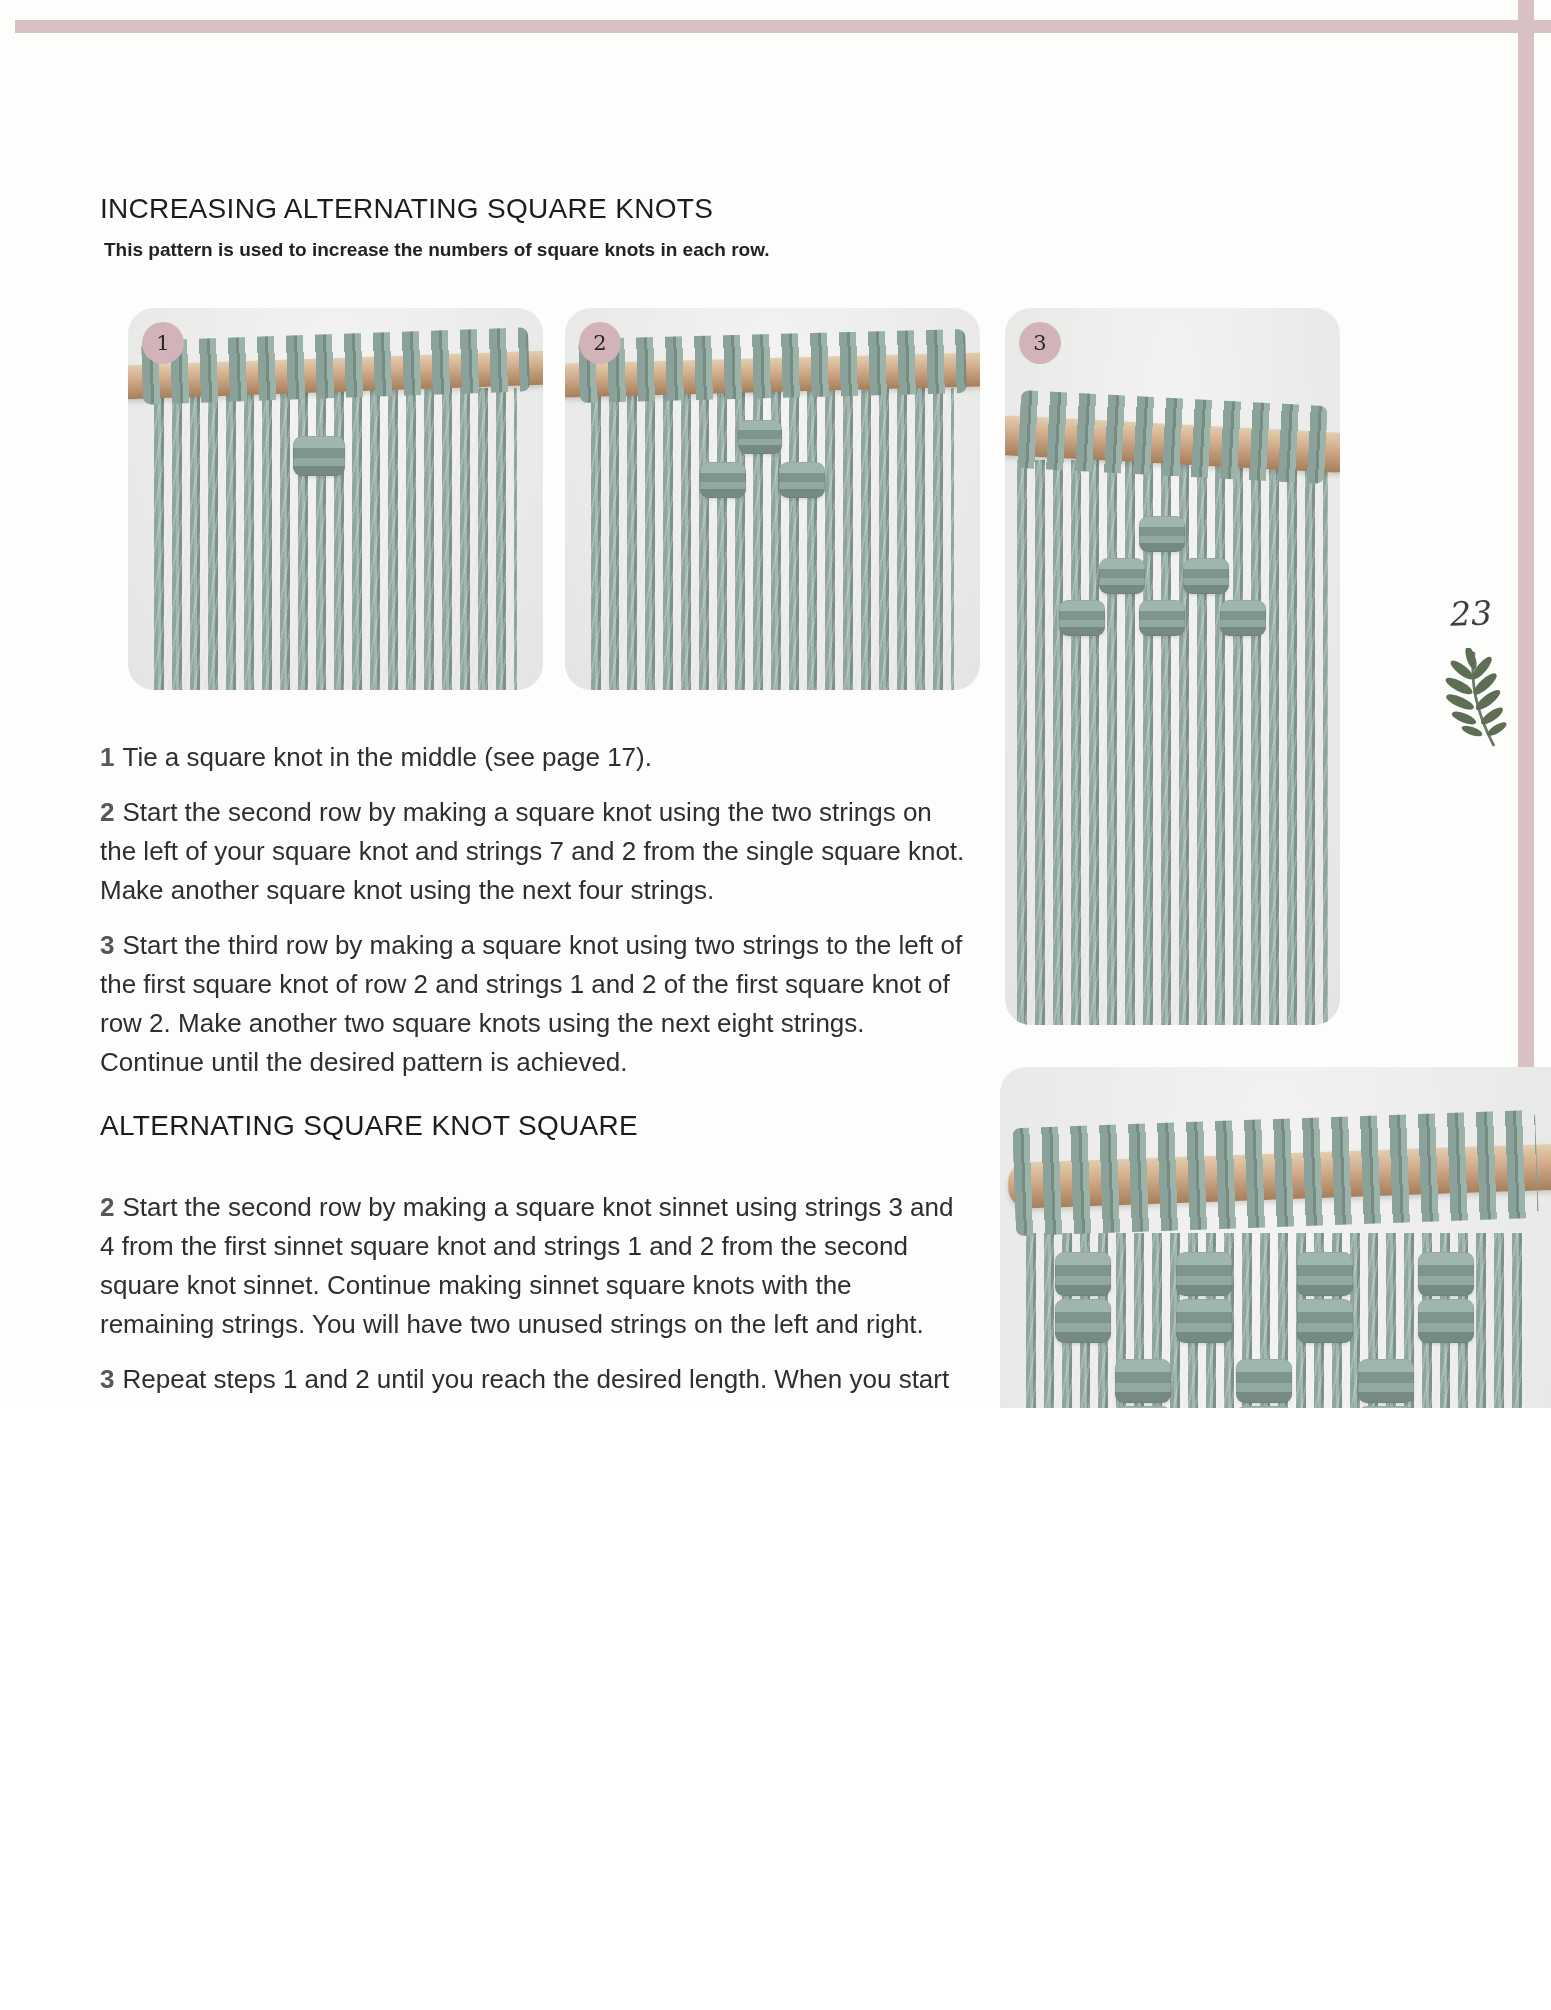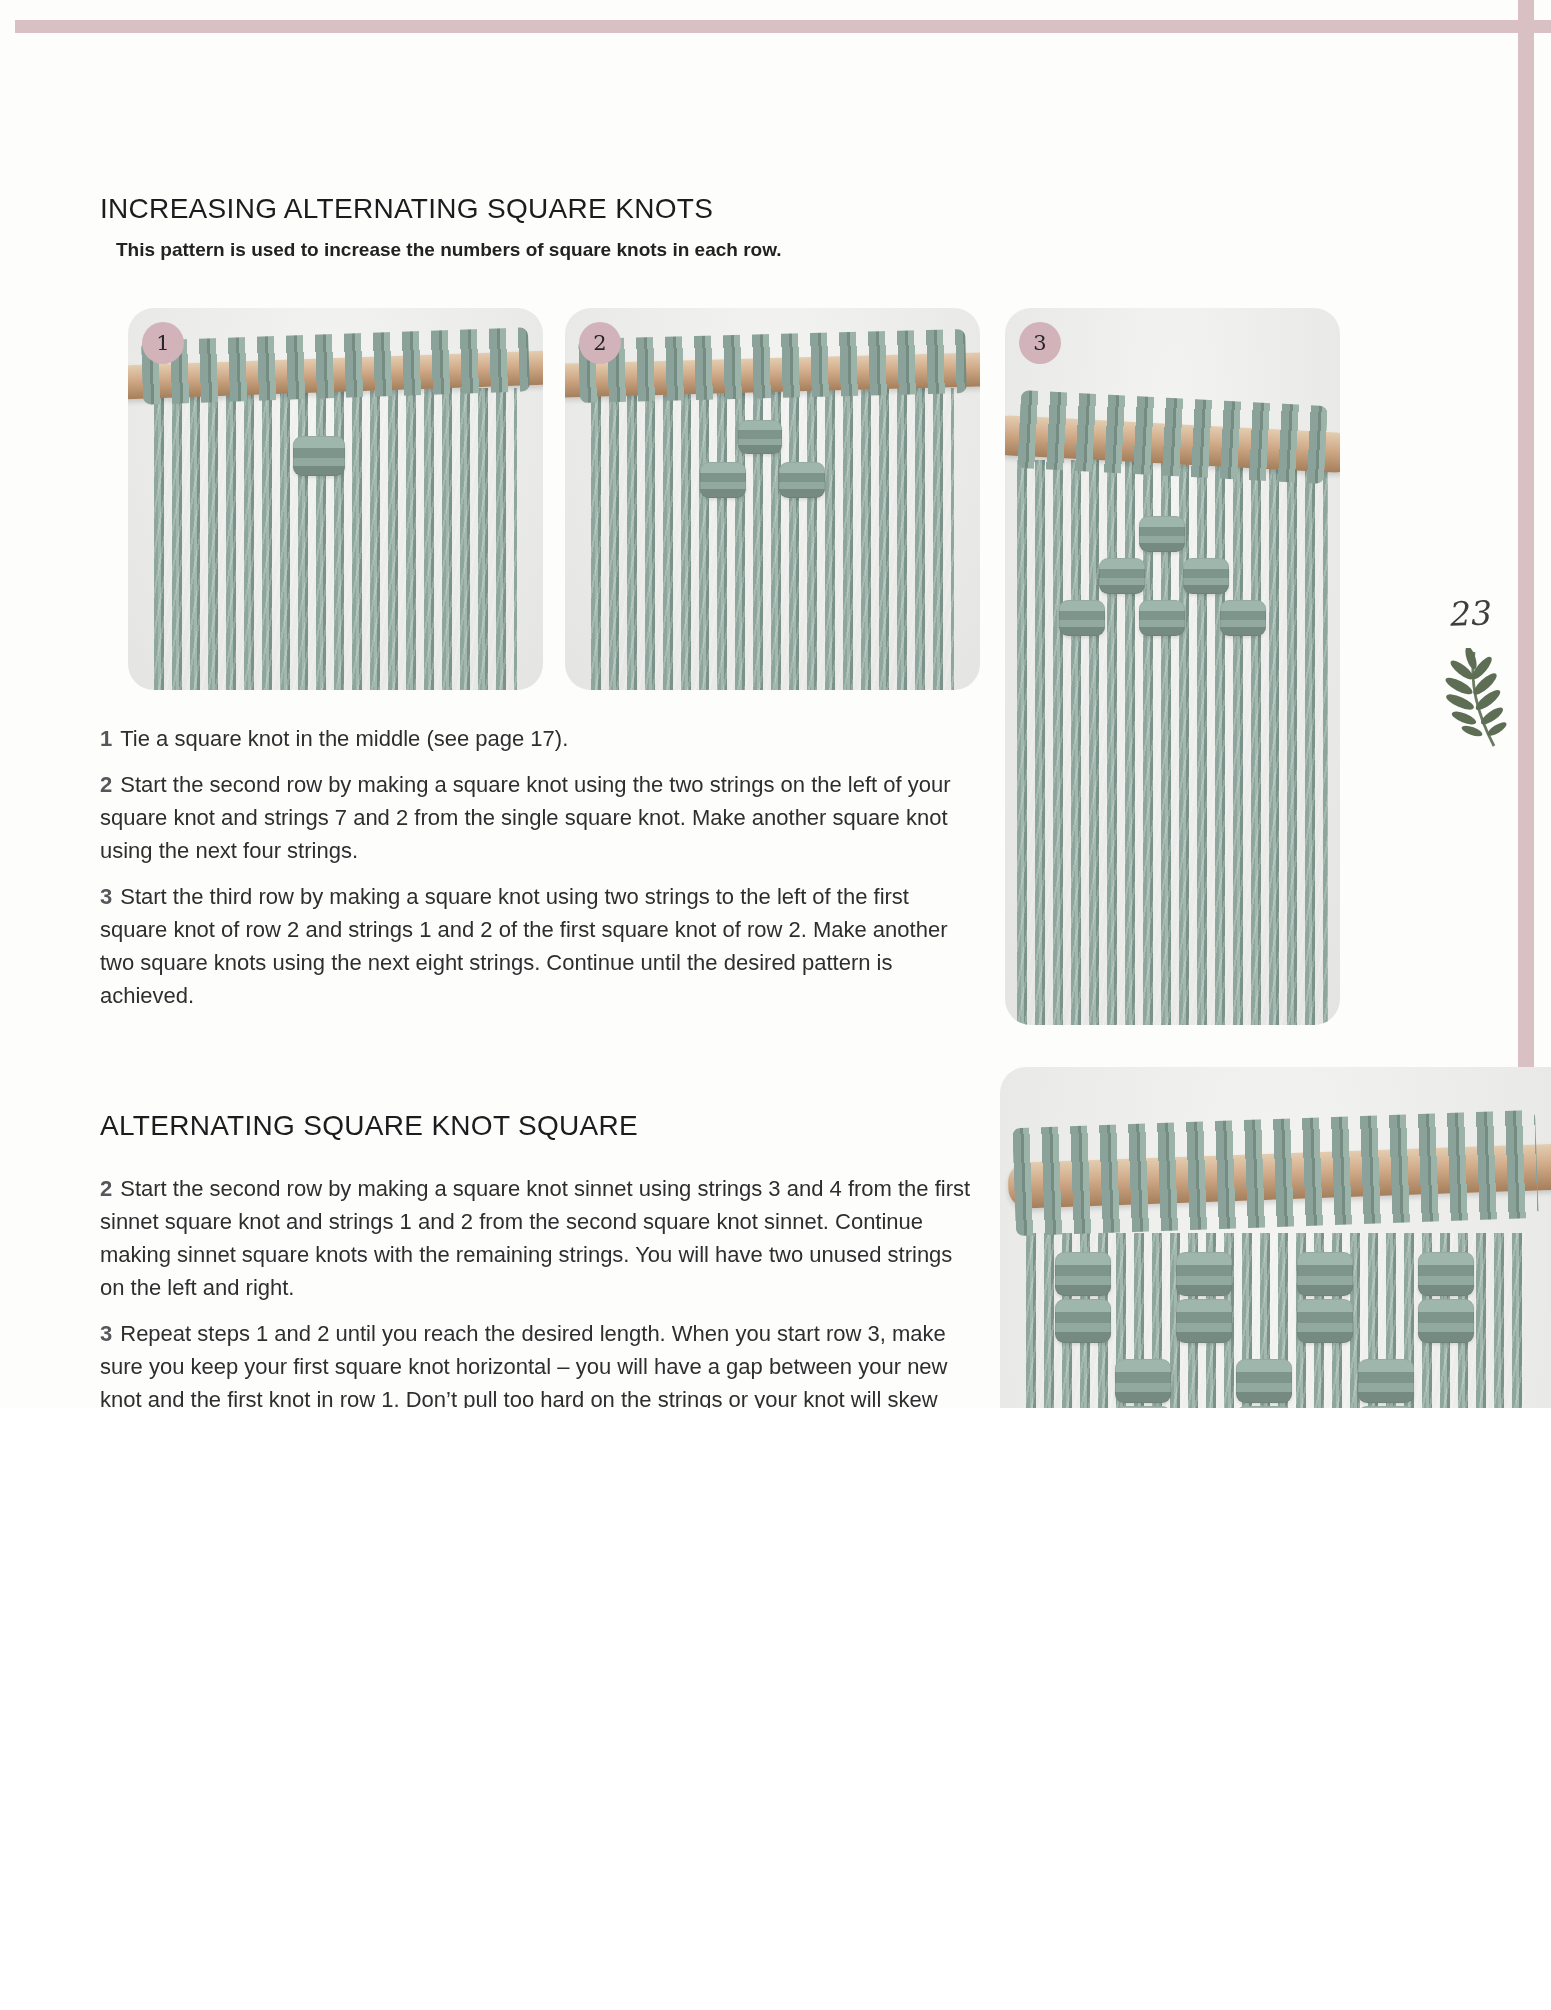--- a/index.html
+++ b/index.html
@@ -5,23 +5,23 @@
   html,body{margin:0;padding:0;background:#ffffff;}
   body{font-family:"Liberation Sans",sans-serif;}
   #page{position:relative;width:1551px;height:1408px;background:#fdfdfc;overflow:hidden;}
 
   
   .hline{position:absolute;left:15px;right:0;top:20px;height:13px;background:var(--accent-pink,#d9c0c3);}
   .vbar{position:absolute;left:1518px;top:0;width:16px;height:1067px;background:var(--accent-pink,#d9c0c3);}
 
   
   .h-title{position:absolute;left:100px;font-size:28px;letter-spacing:.3px;color:#1c1c1e;font-weight:400;}
-  .intro{position:absolute;left:116px;font-size:19px;font-weight:700;color:#222;}
+  .intro{position:absolute;left:104px;font-size:19px;font-weight:700;color:#222;}
   .steps{position:absolute;left:100px;width:872px;}
-  .step{margin:0 0 13px 0;font-size:22px;line-height:1.5;color:#2e2e30;}
+  .step{margin:16px 0 13px 0;font-size:26px;line-height:1.5;color:#2e2e30;}
   .step-num{font-weight:700;color:#56575b;margin-right:8px;}
 
   
   .photo{position:absolute;background:radial-gradient(ellipse at 50% 18%, #f3f4f2 0%, #e9eae8 72%, #e4e5e3 100%);border-radius:26px;overflow:hidden;}
   .photo.bleed-right{border-top-right-radius:0;border-bottom-right-radius:0;}
   .branch-image{position:absolute;background:linear-gradient(180deg,#e4cdb1 0%,#d0aa88 45%,#a57e5b 100%);border-radius:20px;box-shadow:0 3px 5px rgba(0,0,0,.14);z-index:2;}
   .yarn-strings{position:absolute;z-index:1;background-image:
      repeating-linear-gradient(100deg, rgba(255,255,255,.20) 0 2px, rgba(0,0,0,0) 2px 7px),
      repeating-linear-gradient(90deg,#8ea69d 0 4px,#a2b8af 4px 7px,#7b928a 7px 10px, rgba(0,0,0,0) 10px 18px);}
   .larks-head-wraps{position:absolute;z-index:3;border-radius:8px;background-image:

